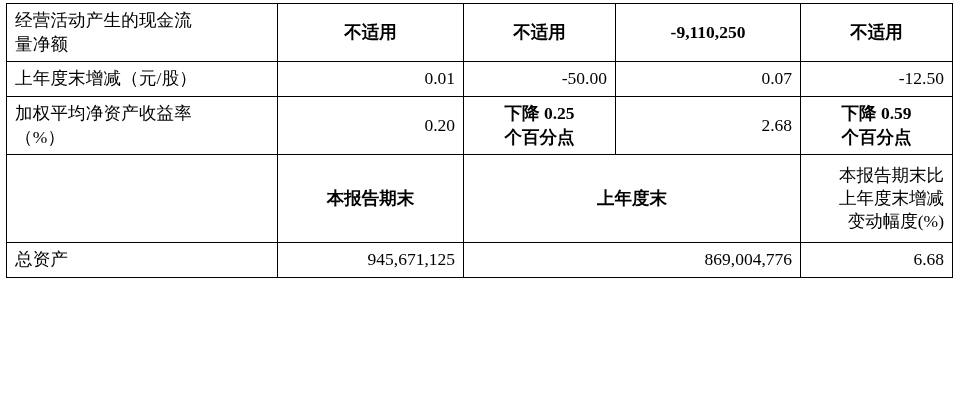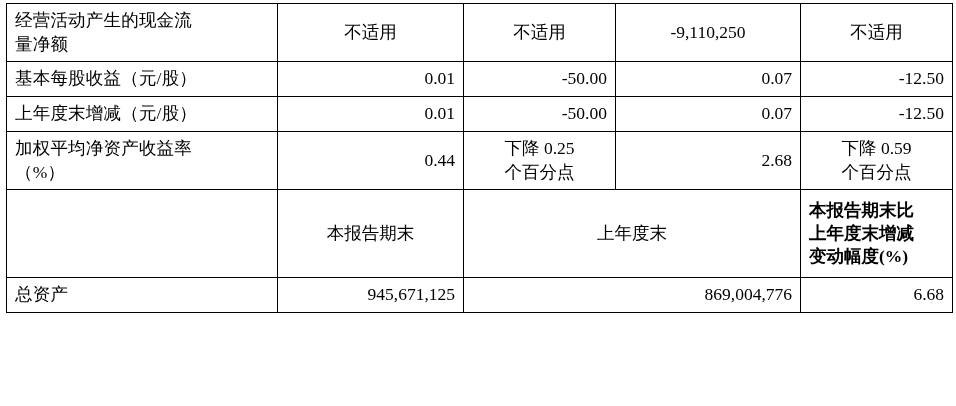--- a/index.html
+++ b/index.html
@@ -46,25 +46,25 @@
     text-align: left;
     letter-spacing: 0.2px;
   }
   .num {
     text-align: right;
     padding-right: 10px;
     font-family: "Liberation Serif", "DejaVu Serif", serif;
   }
   .ctr {
     text-align: center;
+    font-weight: bold;
   }
   .two-line {
-    text-align: left;
+    text-align: right;
     line-height: 1.35;
-    font-weight: bold;
   }
   .hdr-tall {
     height: 88px;
   }
   .row-tall {
     height: 58px;
   }
   .row-short {
     height: 35px;
   }
@@ -86,40 +86,33 @@
 
       <tr class="row-tall">
         <td class="label" style="white-space:pre-line">经营活动产生的现金流
 量净额</td>
         <td class="ctr">不适用</td>
         <td class="ctr">不适用</td>
         <td class="ctr">-9,110,250</td>
         <td class="ctr">不适用</td>
       </tr>
 
-      <tr class="row-short">
-        <td class="label nowrap">基本每股收益（元/股）</td>
-        <td class="num">0.01</td>
-        <td class="num">-50.00</td>
-        <td class="num">0.07</td>
-        <td class="num">-12.50</td>
-      </tr>
 
       <tr class="row-short">
         <td class="label nowrap">上年度末增减（元/股）</td>
         <td class="num">0.01</td>
         <td class="num">-50.00</td>
         <td class="num">0.07</td>
         <td class="num">-12.50</td>
       </tr>
 
       <tr class="row-tall">
         <td class="label" style="white-space:pre-line">加权平均净资产收益率
 （%）</td>
-        <td class="num">0.44</td>
+        <td class="num">0.20</td>
         <td class="ctr" style="white-space:pre-line">下降 0.25
 个百分点</td>
         <td class="num">2.68</td>
         <td class="ctr" style="white-space:pre-line">下降 0.59
 个百分点</td>
       </tr>
 
       <tr class="hdr-tall">
         <td class="label"></td>
         <td class="ctr">本报告期末</td>

